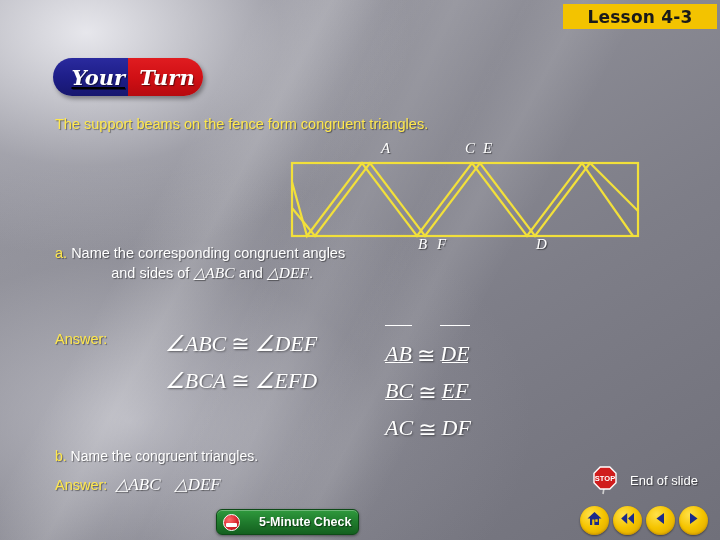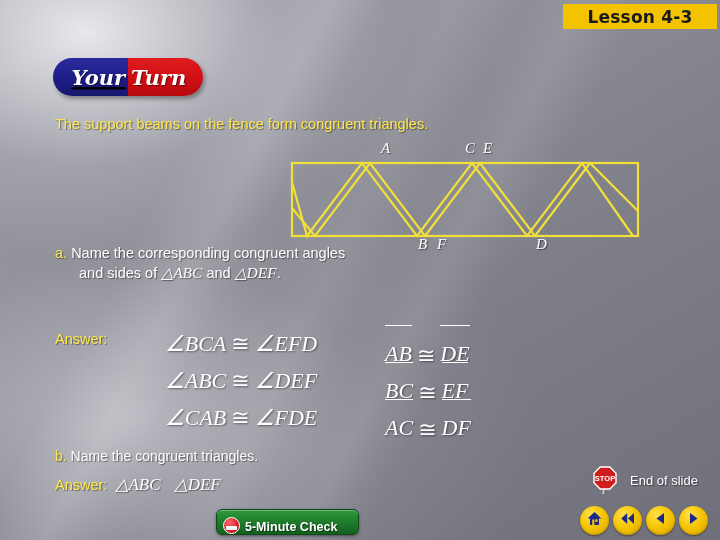--- a/index.html
+++ b/index.html
@@ -91,21 +91,21 @@
     justify-content: flex-end;
     padding-right: 3px;
     box-sizing: border-box;
     text-decoration: underline;
   }
   #your-turn-badge .half-right {
     flex: 0 0 50%;
     background: linear-gradient(180deg, #e01c20 0%, #cf0f14 55%, #b60a0f 100%);
     display: flex;
     align-items: center;
-    justify-content: flex-start;
+    justify-content: center;
     padding-left: 3px;
     box-sizing: border-box;
   }
   #your-turn-badge .word {
     font-family: "DejaVu Serif", serif;
     font-style: italic;
     font-weight: bold;
     font-size: 21px;
     color: #ffffff;
     text-shadow: 1px 1px 1px rgba(0,0,0,0.5);
@@ -120,20 +120,21 @@
     text-shadow: 1px 1px 1px rgba(0,0,0,0.45);
     white-space: nowrap;
   }
   #question-line {
     top: 116px;
     left: 55px;
   }
 
   .white-text {
     color: #ffffff;
+    text-align: center;
   }
   .yellow-text {
     color: #ffe84d;
   }
 
   #part-a {
     position: absolute;
     top: 243px;
     left: 55px;
     font-size: 14.5px;
@@ -273,24 +274,24 @@
     position: absolute;
     top: 509px;
     left: 216px;
     width: 143px;
     height: 26px;
     border-radius: 6px;
     background: linear-gradient(180deg, #2f9a3d 0%, #1f7a2c 52%, #14601f 100%);
     border: 1px solid #0e4a17;
     box-shadow: 0 1px 3px rgba(0,0,0,0.45), inset 0 1px 0 rgba(255,255,255,0.3);
     display: flex;
-    align-items: flex-end;
+    align-items: center;
     padding-left: 6px;
     box-sizing: border-box;
-    gap: 5px;
+    gap: 19px;
     cursor: pointer;
   }
   #five-min-check .fmc-label {
     font-size: 12.5px;
     font-weight: bold;
     color: #ffffff;
     text-shadow: 1px 1px 1px rgba(0,0,0,0.5);
   }
   .clock-badge {
     width: 17px;
@@ -376,27 +377,24 @@
 
   <div id="part-a">
     <span class="yellow-text">a.</span><span class="white-text"> </span><span class="white-text">Name the corresponding congruent angles</span>
     <span class="line2 white-text"><span>and sides of </span><span class="mathitalic">△ABC</span><span> and </span><span class="mathitalic">△DEF</span><span>.</span></span>
   </div>
 
   <div id="answer-a-label">Answer:</div>
 
   <div id="angles-column">
     <div class="cong-row">
+      <span>∠ABC</span><span class="cong-sym">≅</span><span>∠DEF</span>
+    </div>
+    <div class="cong-row">
       <span>∠BCA</span><span class="cong-sym">≅</span><span>∠EFD</span>
-    </div>
-    <div class="cong-row">
-      <span>∠ABC</span><span class="cong-sym">≅</span><span>∠DEF</span>
-    </div>
-    <div class="cong-row">
-      <span>∠CAB</span><span class="cong-sym">≅</span><span>∠FDE</span>
     </div>
   </div>
 
   <div id="sides-column">
     <div class="cong-row">
       <span class="seg">AB</span><span class="cong-sym">≅</span><span class="seg">DE</span>
     </div>
     <div class="cong-row">
       <span class="seg">BC</span><span class="cong-sym">≅</span><span class="seg">EF</span>
     </div>

